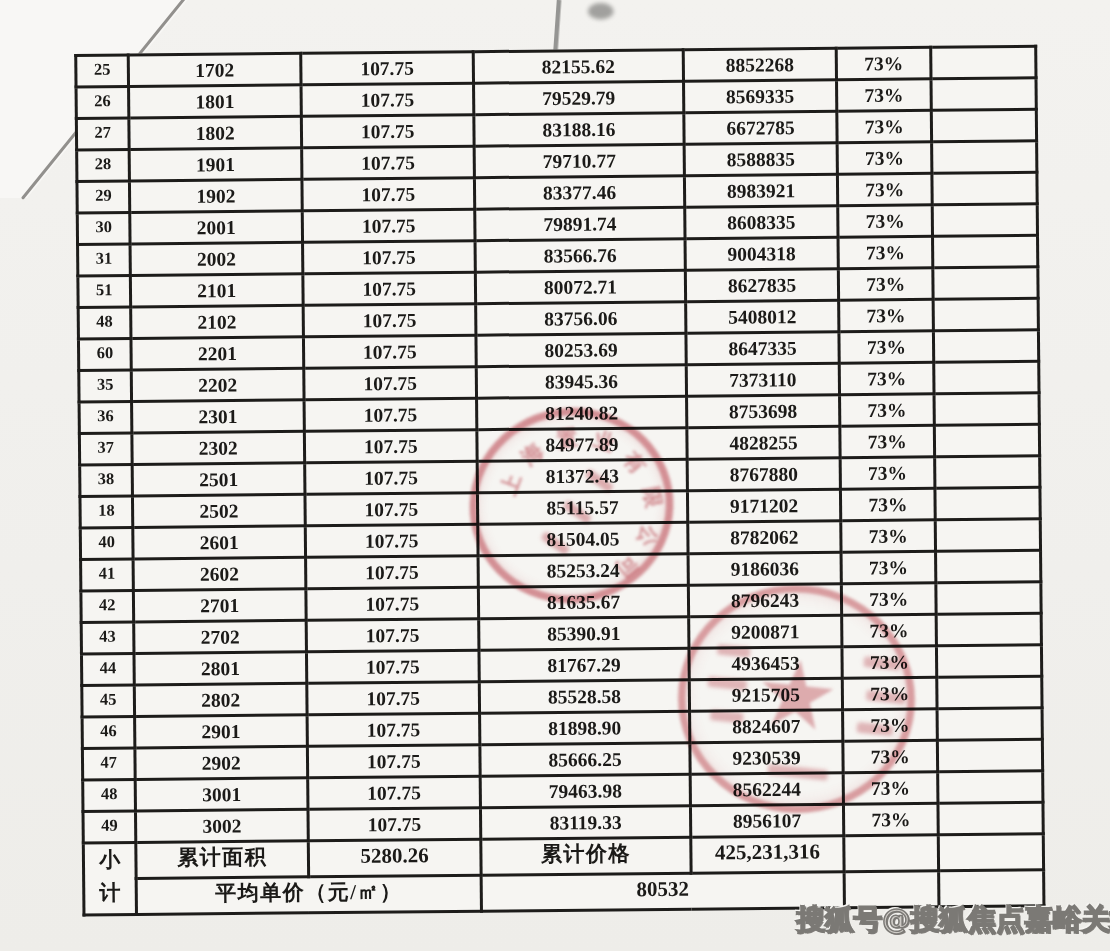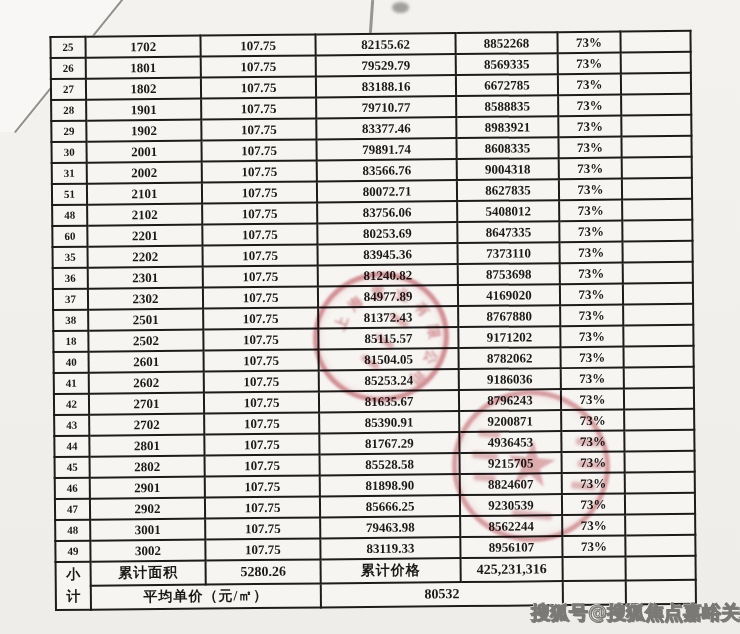--- a/index.html
+++ b/index.html
@@ -218,21 +218,21 @@
         <td>81240.82</td>
         <td>8753698</td>
         <td>73%</td>
         <td></td>
       </tr>
       <tr>
         <td>37</td>
         <td>2302</td>
         <td>107.75</td>
         <td>84977.89</td>
-        <td>4169020</td>
+        <td>4828255</td>
         <td>73%</td>
         <td></td>
       </tr>
       <tr>
         <td>38</td>
         <td>2501</td>
         <td>107.75</td>
         <td>81372.43</td>
         <td>8767880</td>
         <td>73%</td>

